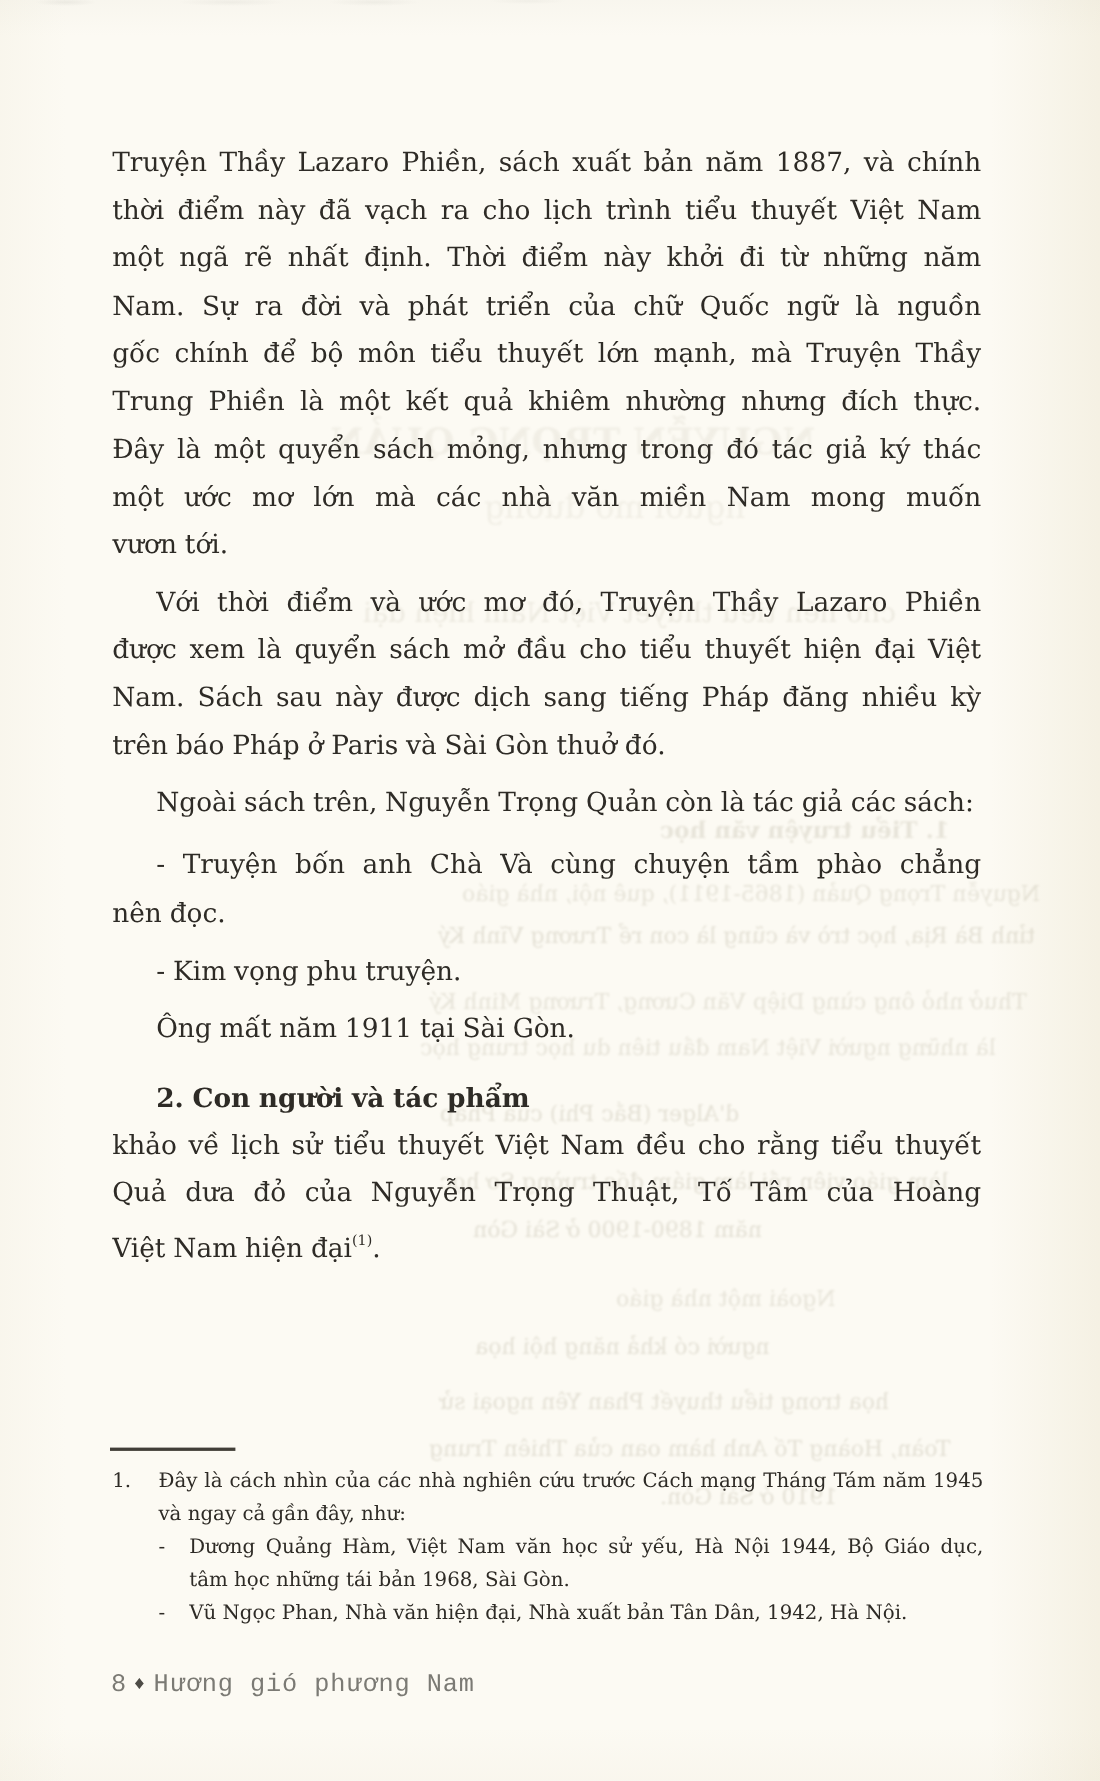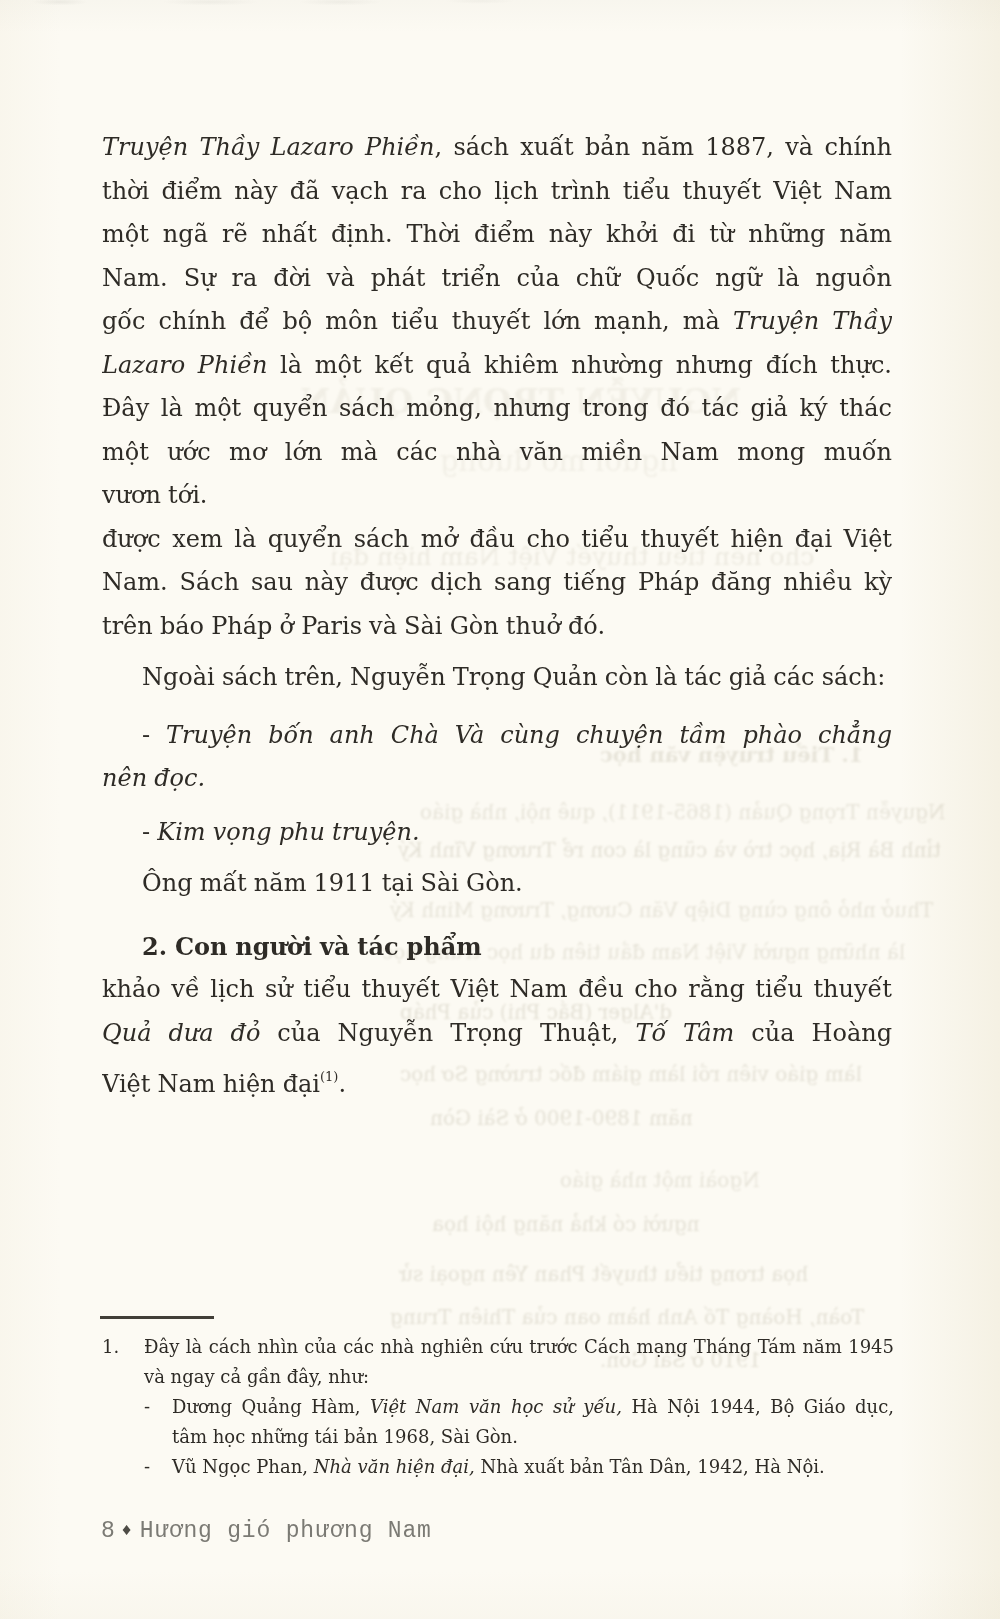--- a/index.html
+++ b/index.html
@@ -38,21 +38,21 @@
     height:43.5px;
     text-align:justify;
     overflow:hidden;
     word-spacing:-0.5px;
   }
   .jline::after{content:""; display:inline-block; width:100%; height:0;}
   .jline.last{text-align:left;}
   .jline.last::after{display:none;}
   .jline.indent{text-indent:40px;}
   .jline.bold{font-weight:bold;}
-  .seg-i{font-style:italic;}
+  .seg-i{}
   .seg-sup{font-size:13px; vertical-align:11px; letter-spacing:0;}
   
   .footnote-rule{
     position:absolute;
     left:100px; top:1316px;
     width:114px; height:3px;
     background:#413e37;
   }
   .footnotes{
     position:absolute;
@@ -116,24 +116,25 @@
       <div class="ghost" style="left: 400px; top: 1262px; font-size: 20px; opacity: 0.21;">họa trong tiểu thuyết Phan Yên ngoại sử</div>
       <div class="ghost" style="left: 390px; top: 1305px; font-size: 20px; opacity: 0.21;">Toàn, Hoàng Tố Anh hàm oan của Thiên Trung</div>
       <div class="ghost" style="left: 600px; top: 1348px; font-size: 20px; opacity: 0.21;">1910 ở Sài Gòn.</div>
     </div>
   <div id="main-text" class="textblock">
       <div class="jline"><span class="seg-i">Truyện Thầy Lazaro Phiền</span><span>, sách xuất bản năm 1887, và chính</span></div>
       <div class="jline"><span>thời điểm này đã vạch ra cho lịch trình tiểu thuyết Việt Nam</span></div>
       <div class="jline"><span>một ngã rẽ nhất định. Thời điểm này khởi đi từ những năm</span></div>
       <div class="jline"><span>Nam. Sự ra đời và phát triển của chữ Quốc ngữ là nguồn</span></div>
       <div class="jline"><span>gốc chính để bộ môn tiểu thuyết lớn mạnh, mà </span><span class="seg-i">Truyện Thầy</span></div>
-      <div class="jline"><span class="seg-i">Lazaro Phiền</span><span> là một kết quả khiêm nhường nhưng đích thực.</span></div>
+      <div class="jline"><span class="seg-i">Trung Phiền</span><span> là một kết quả khiêm nhường nhưng đích thực.</span></div>
       <div class="jline"><span>Đây là một quyển sách mỏng, nhưng trong đó tác giả ký thác</span></div>
       <div class="jline"><span>một ước mơ lớn mà các nhà văn miền Nam mong muốn</span></div>
       <div class="jline last"><span>vươn tới.</span></div>
+      <div class="jline indent" style="margin-top: 8px;"><span>Với thời điểm và ước mơ đó, </span><span class="seg-i">Truyện Thầy Lazaro Phiền</span></div>
       <div class="jline"><span>được xem là quyển sách mở đầu cho tiểu thuyết hiện đại Việt</span></div>
       <div class="jline"><span>Nam. Sách sau này được dịch sang tiếng Pháp đăng nhiều kỳ</span></div>
       <div class="jline last"><span>trên báo Pháp ở Paris và Sài Gòn thuở đó.</span></div>
       <div class="jline last indent" style="margin-top: 8px;"><span>Ngoài sách trên, Nguyễn Trọng Quản còn là tác giả các sách:</span></div>
       <div class="jline indent" style="margin-top: 14px;"><span>- </span><span class="seg-i">Truyện bốn anh Chà Và cùng chuyện tầm phào chẳng</span></div>
       <div class="jline last"><span class="seg-i">nên đọc.</span></div>
       <div class="jline last indent" style="margin-top: 10px;"><span>- </span><span class="seg-i">Kim vọng phu truyện.</span></div>
       <div class="jline last indent" style="margin-top: 8px;"><span>Ông mất năm 1911 tại Sài Gòn.</span></div>
       <div class="jline last indent bold" style="margin-top: 19px;"><span>2. Con người và tác phẩm</span></div>
       <div class="jline"><span>khảo về lịch sử tiểu thuyết Việt Nam đều cho rằng tiểu thuyết</span></div>

